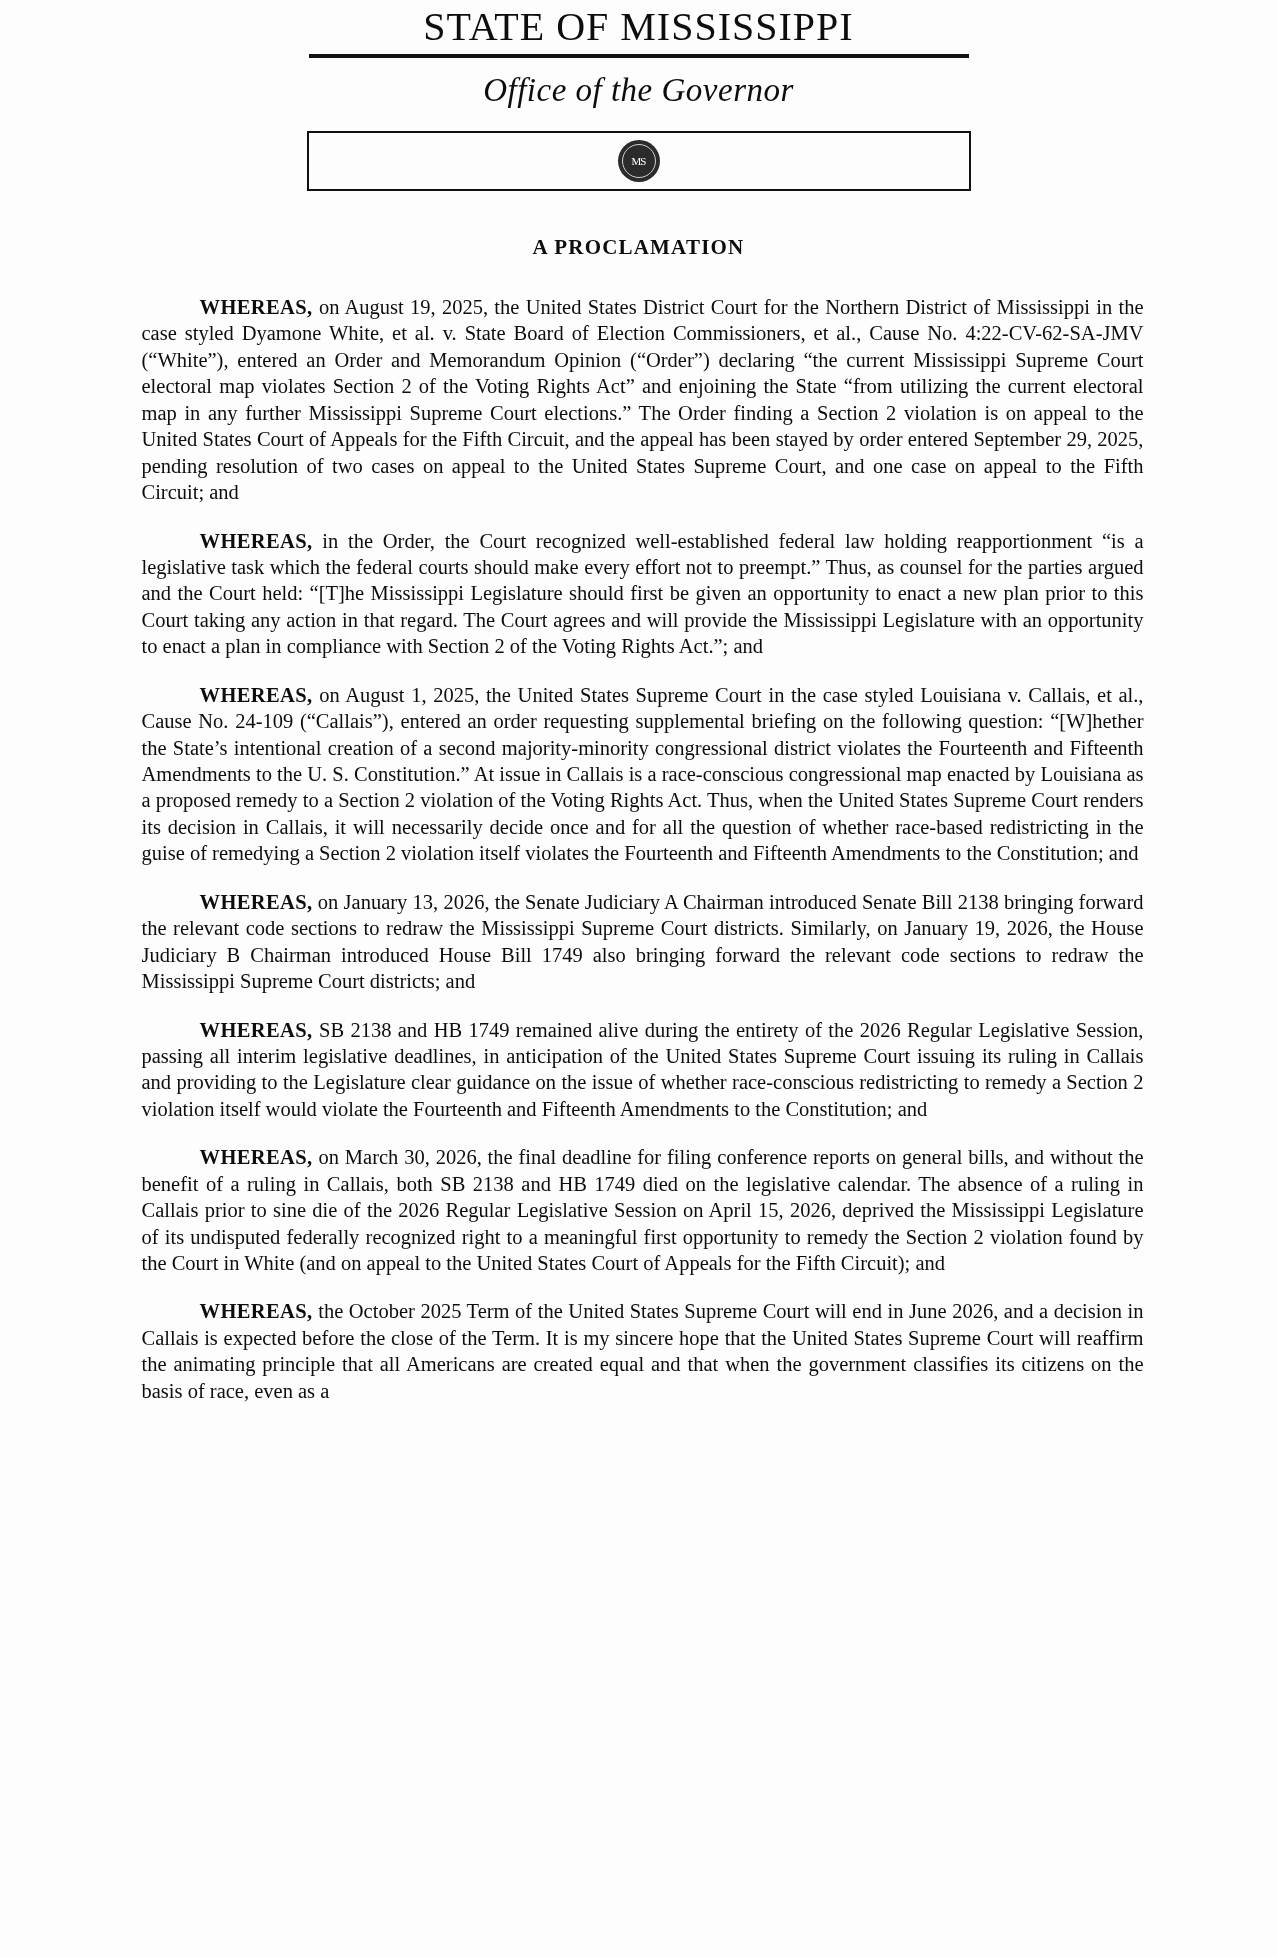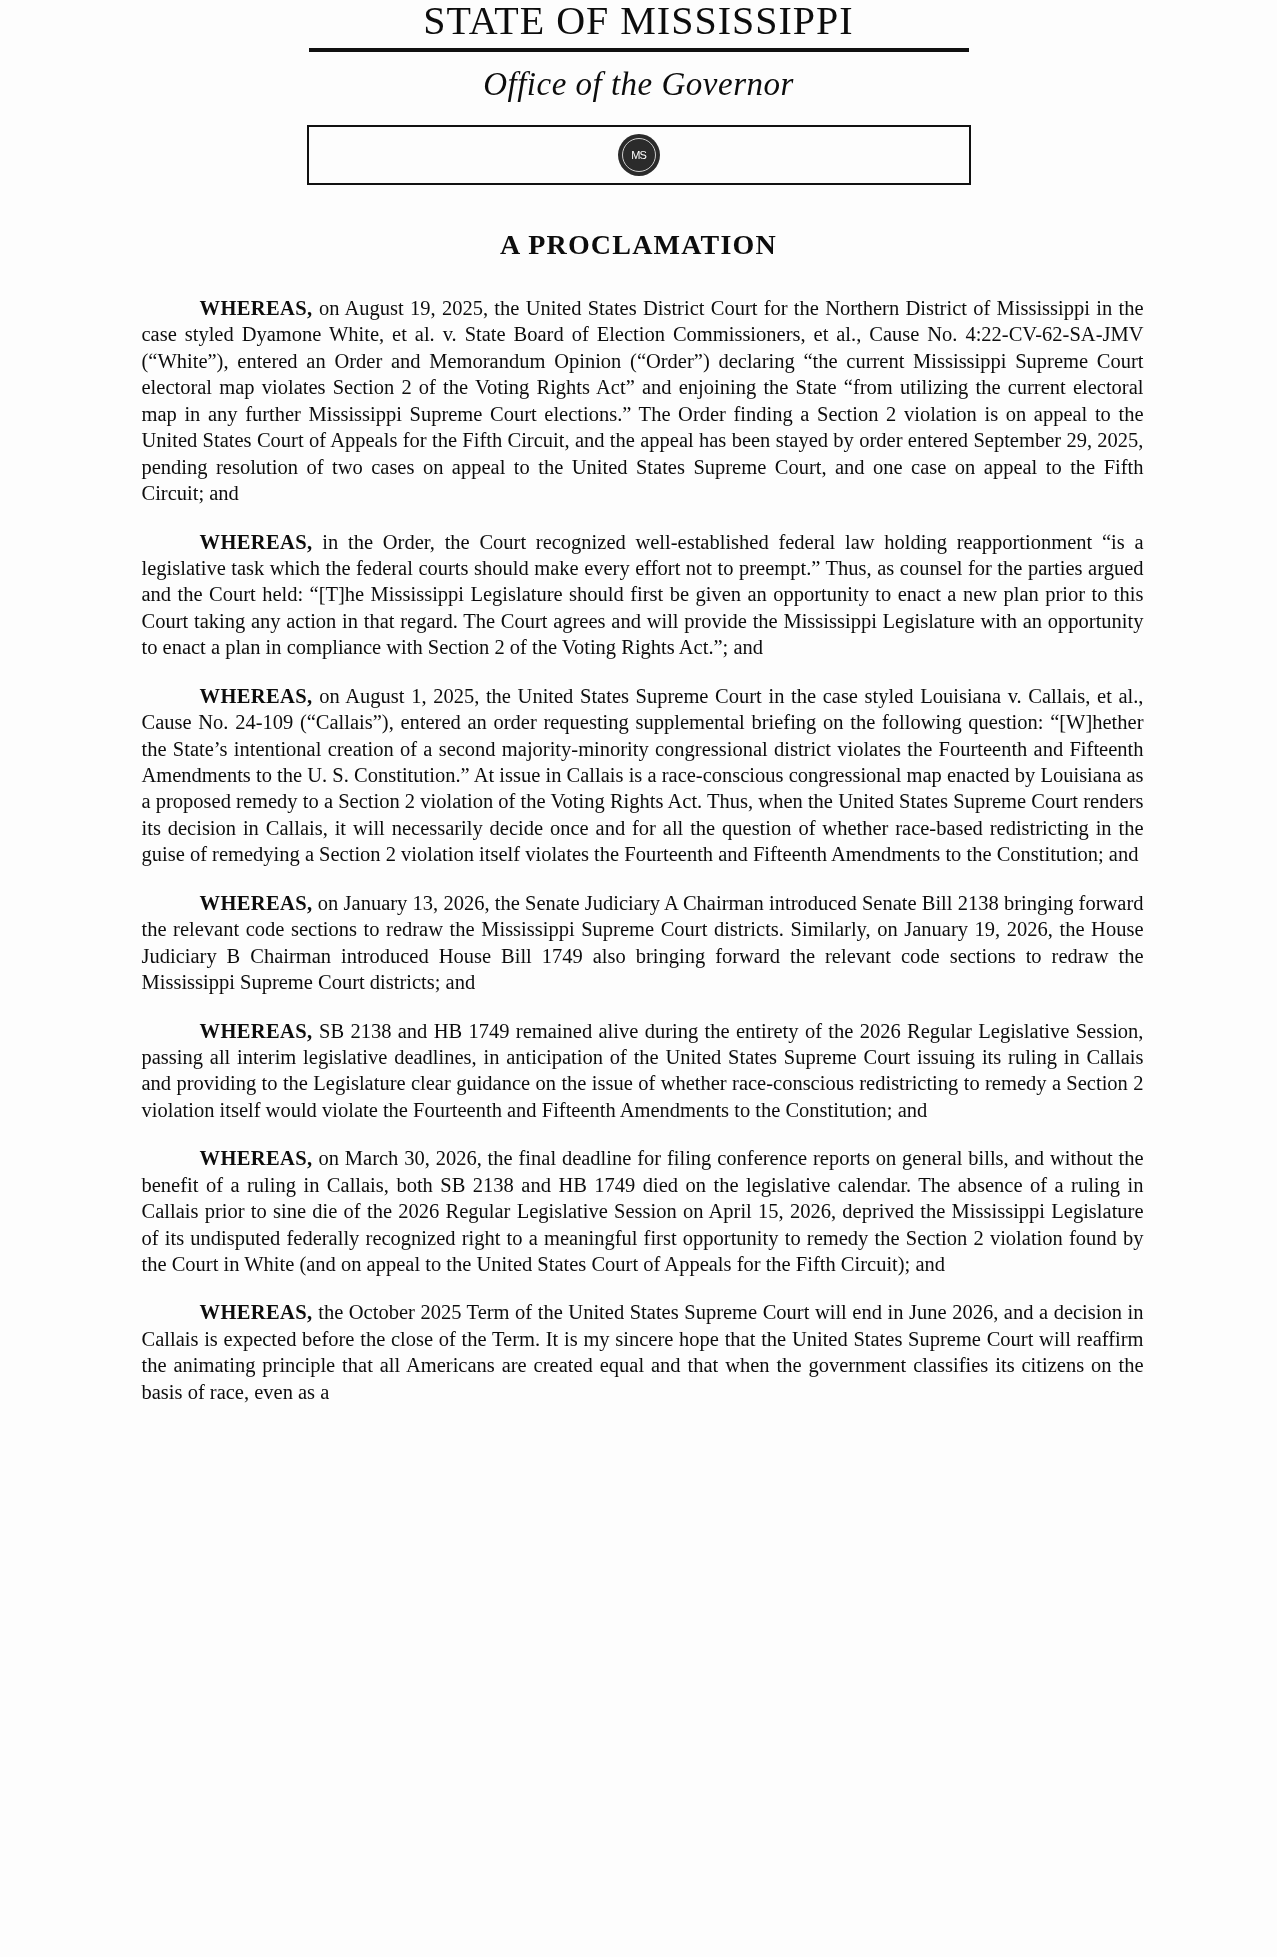--- a/index.html
+++ b/index.html
@@ -16,20 +16,21 @@
   .page {
     position: relative;
     width: 1277px;
     min-height: 1957px;
     padding: 0;
     box-sizing: border-box;
     background: #fdfdfd;
   }
   .masthead {
     text-align: center;
+    padding-top: 6px;
   }
   .state-title {
     font-family: "Liberation Serif", serif;
     font-size: 40px;
     letter-spacing: 1px;
     font-variant: small-caps;
     text-transform: none;
     margin: 0 auto;
     width: 660px;
     line-height: 1.05;
@@ -60,38 +61,38 @@
     transform: translate(-50%, -50%);
     width: 42px;
     height: 42px;
     border-radius: 50%;
     background: #2b2b2b;
     color: #fff;
     display: flex;
     align-items: center;
     justify-content: center;
     font-size: 11px;
-    font-family: Liberation Sans, sans-serif;
+    font-family: Liberation Serif, serif;
     letter-spacing: -1px;
     overflow: hidden;
   }
   .seal::after {
     content: "";
     position: absolute;
     left: 4px; top: 4px; right: 4px; bottom: 4px;
     border: 1px solid #cfcfcf;
     border-radius: 50%;
   }
   .heading-block {
     text-align: center;
     margin-top: 44px;
   }
   .heading-line {
     font-family: "Liberation Serif", serif;
-    font-size: 28px;
+    font-size: 21px;
     letter-spacing: 1.2px;
     font-weight: bold;
     margin-bottom: 34px;
   }
   .body-wrap {
     width: 1010px;
     margin: 0 auto;
     padding-bottom: 40px;
   }
   p.para {

